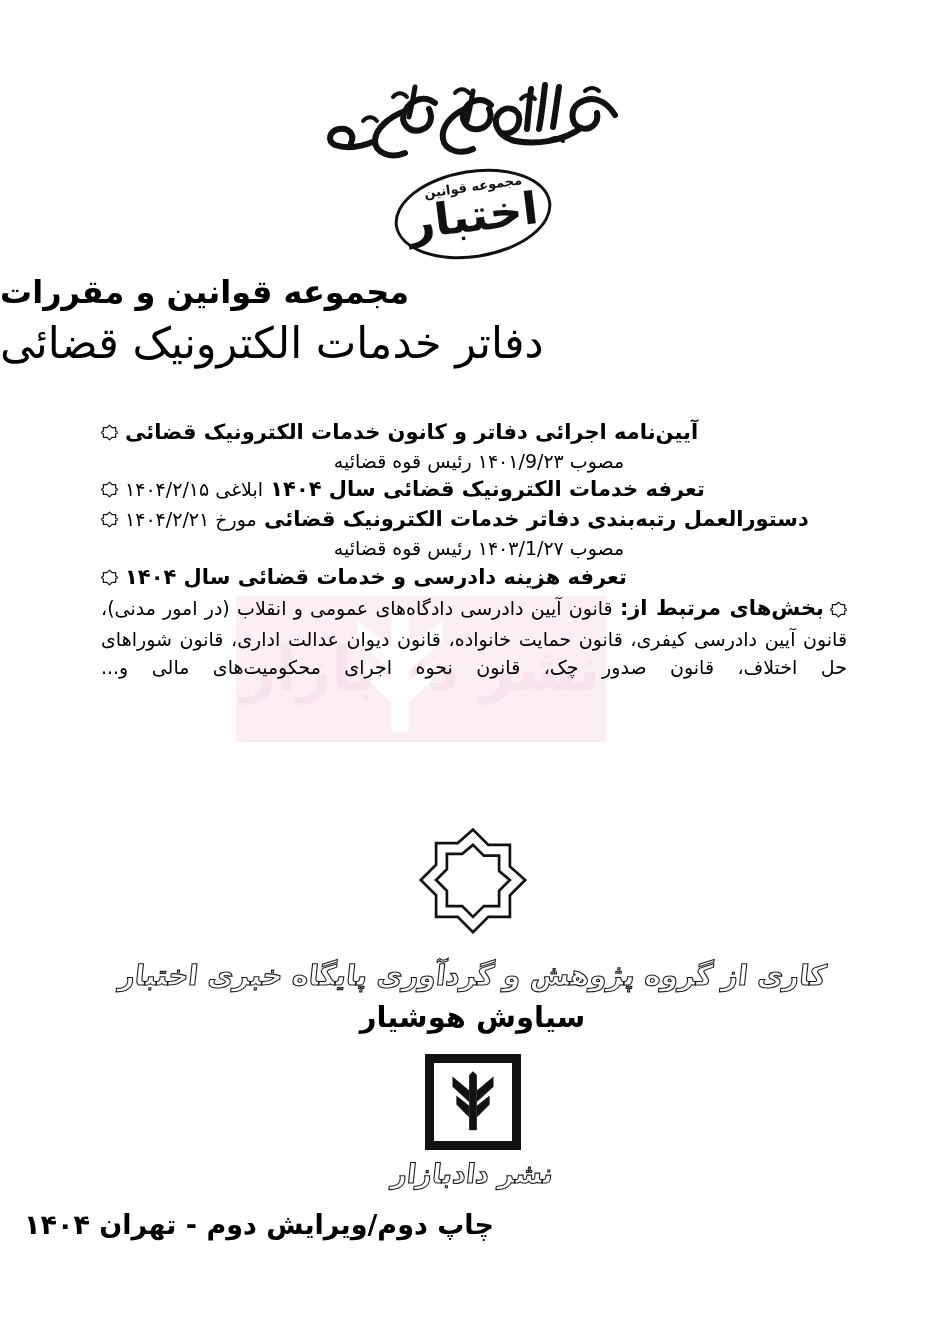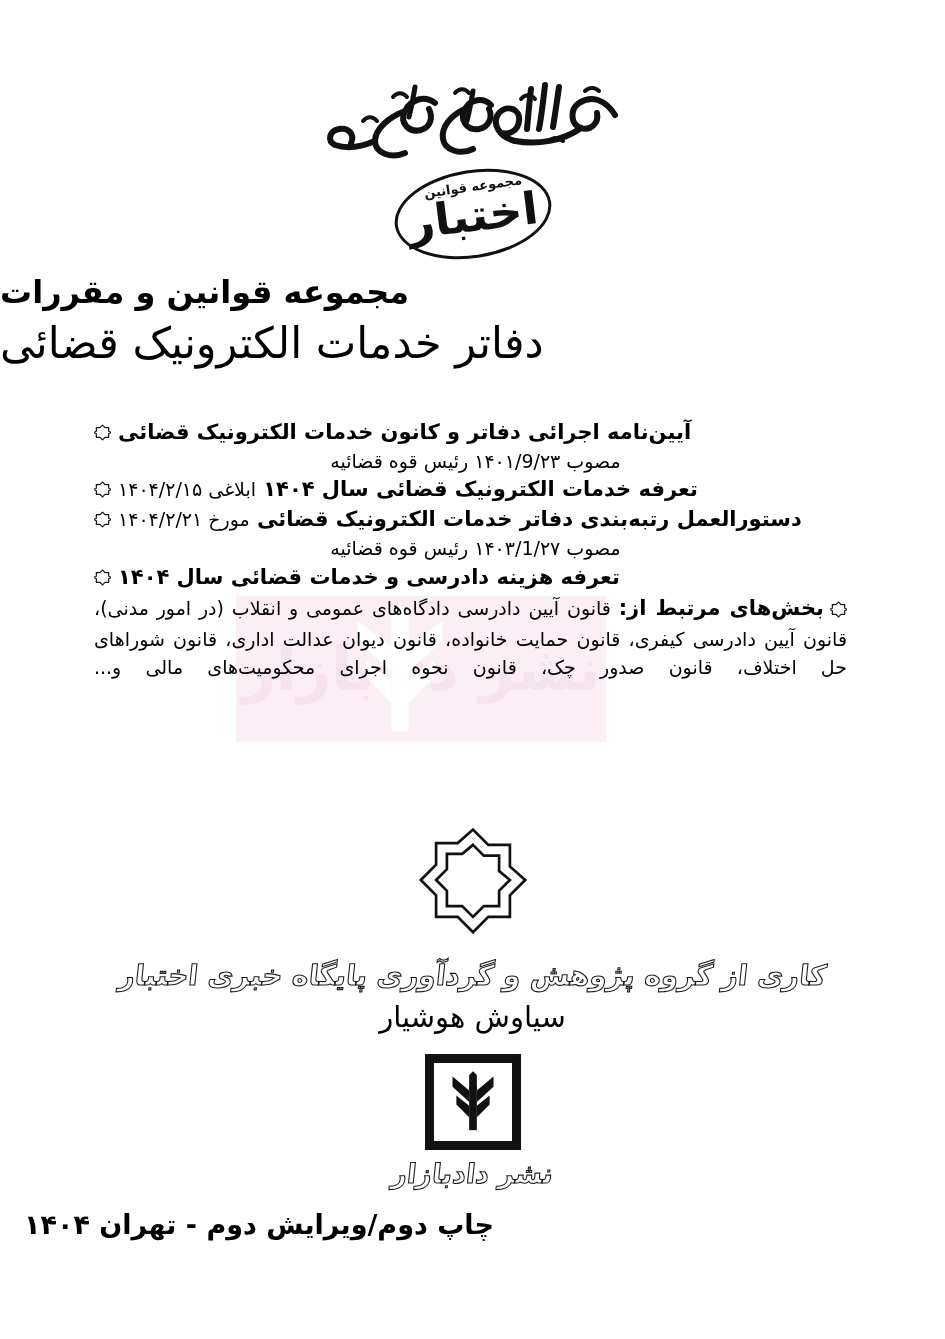--- a/index.html
+++ b/index.html
@@ -139,21 +139,21 @@
     line-height: 1.3;
     margin-top: 4px;
     letter-spacing: -0.4px;
   }
 
   
   .list-block {
     position: absolute;
     top: 418px;
     right: 98px;
-    left: 94px;
+    left: 101px;
     z-index: 2;
   }
   .entry { margin-bottom: 0; }
   .line {
     display: flex;
     align-items: flex-start;
     justify-content: flex-end;
     gap: 7px;
     line-height: 1.42;
   }
@@ -211,21 +211,21 @@
     font-size: 28px;
     font-weight: bold;
     color: transparent;
     -webkit-text-stroke: 1.1px #1a1a1a;
     letter-spacing: 0px;
     line-height: 1.3;
     transform: skewX(-6deg);
   }
   .author-line {
     font-size: 29px;
-    font-weight: normal;
+    font-weight: bold;
     margin-top: 6px;
     letter-spacing: -0.3px;
   }
 
   
   .publisher {
     position: absolute;
     left: 0;
     right: 0;
     top: 1054px;

